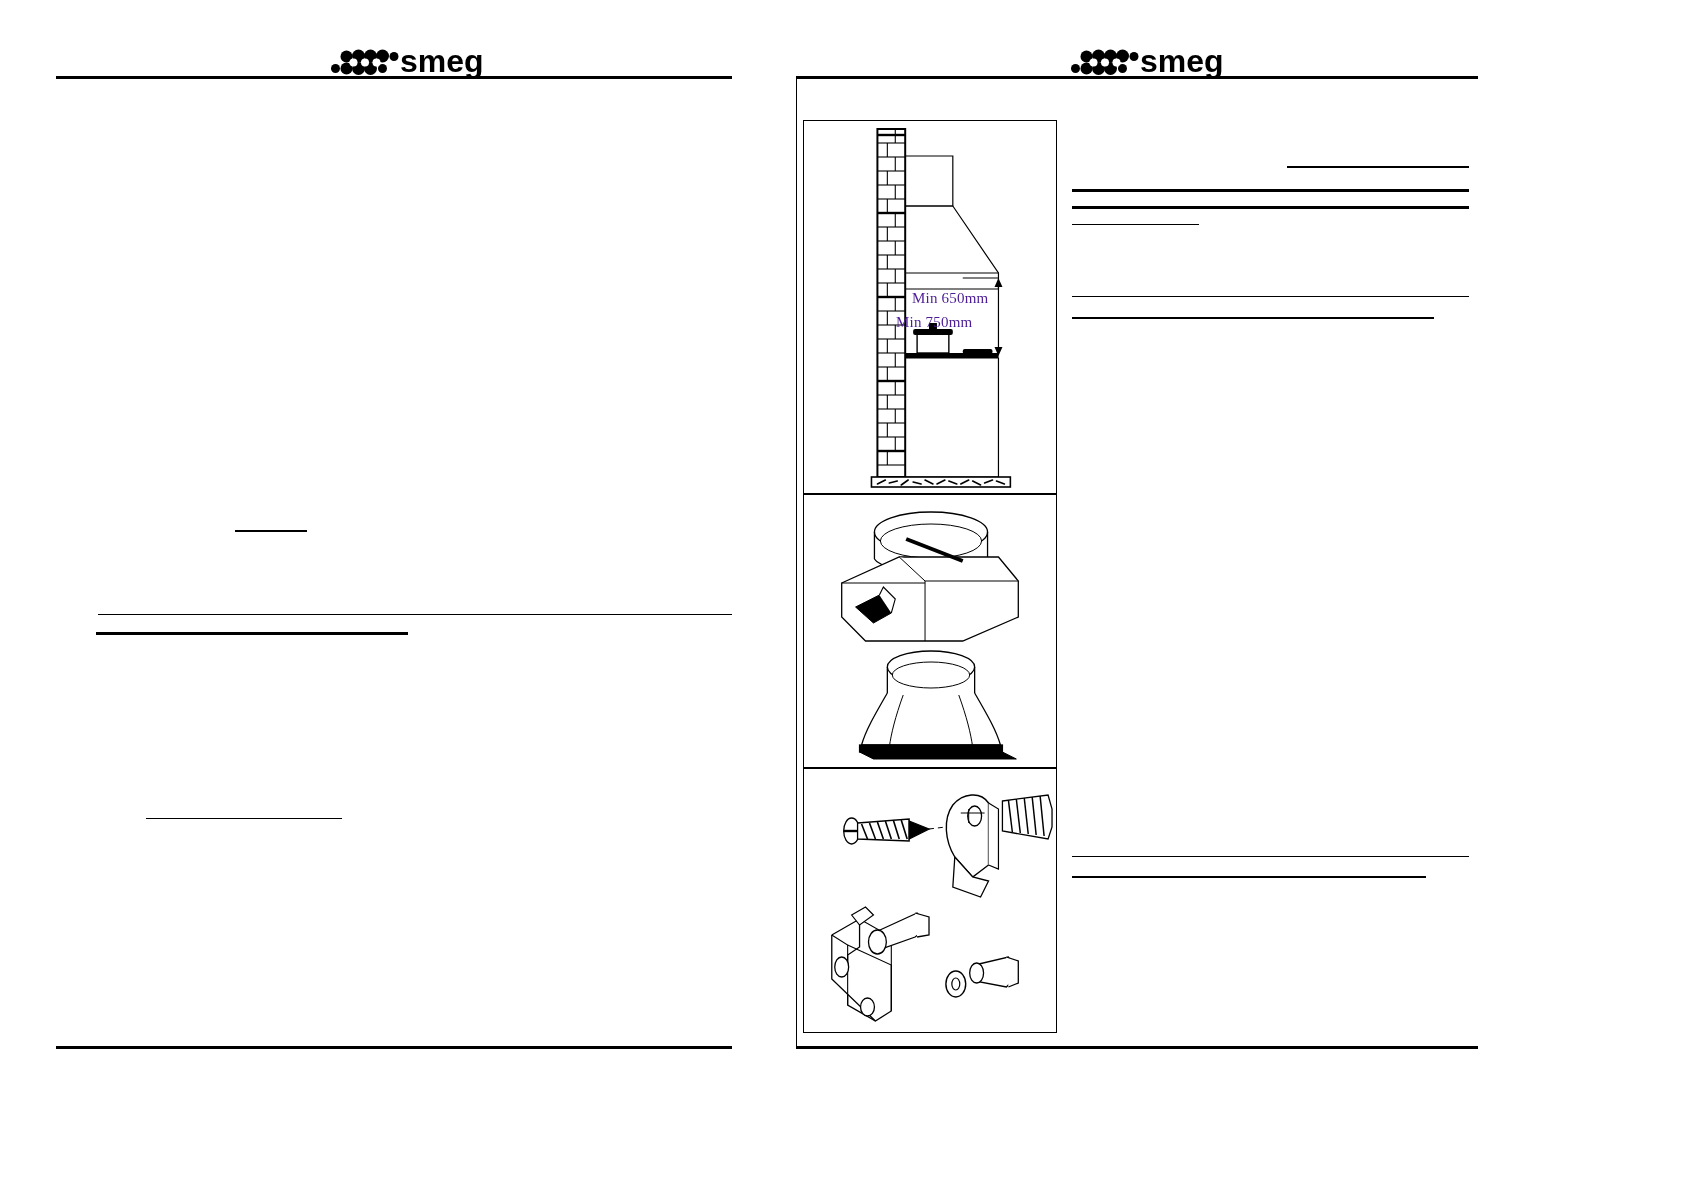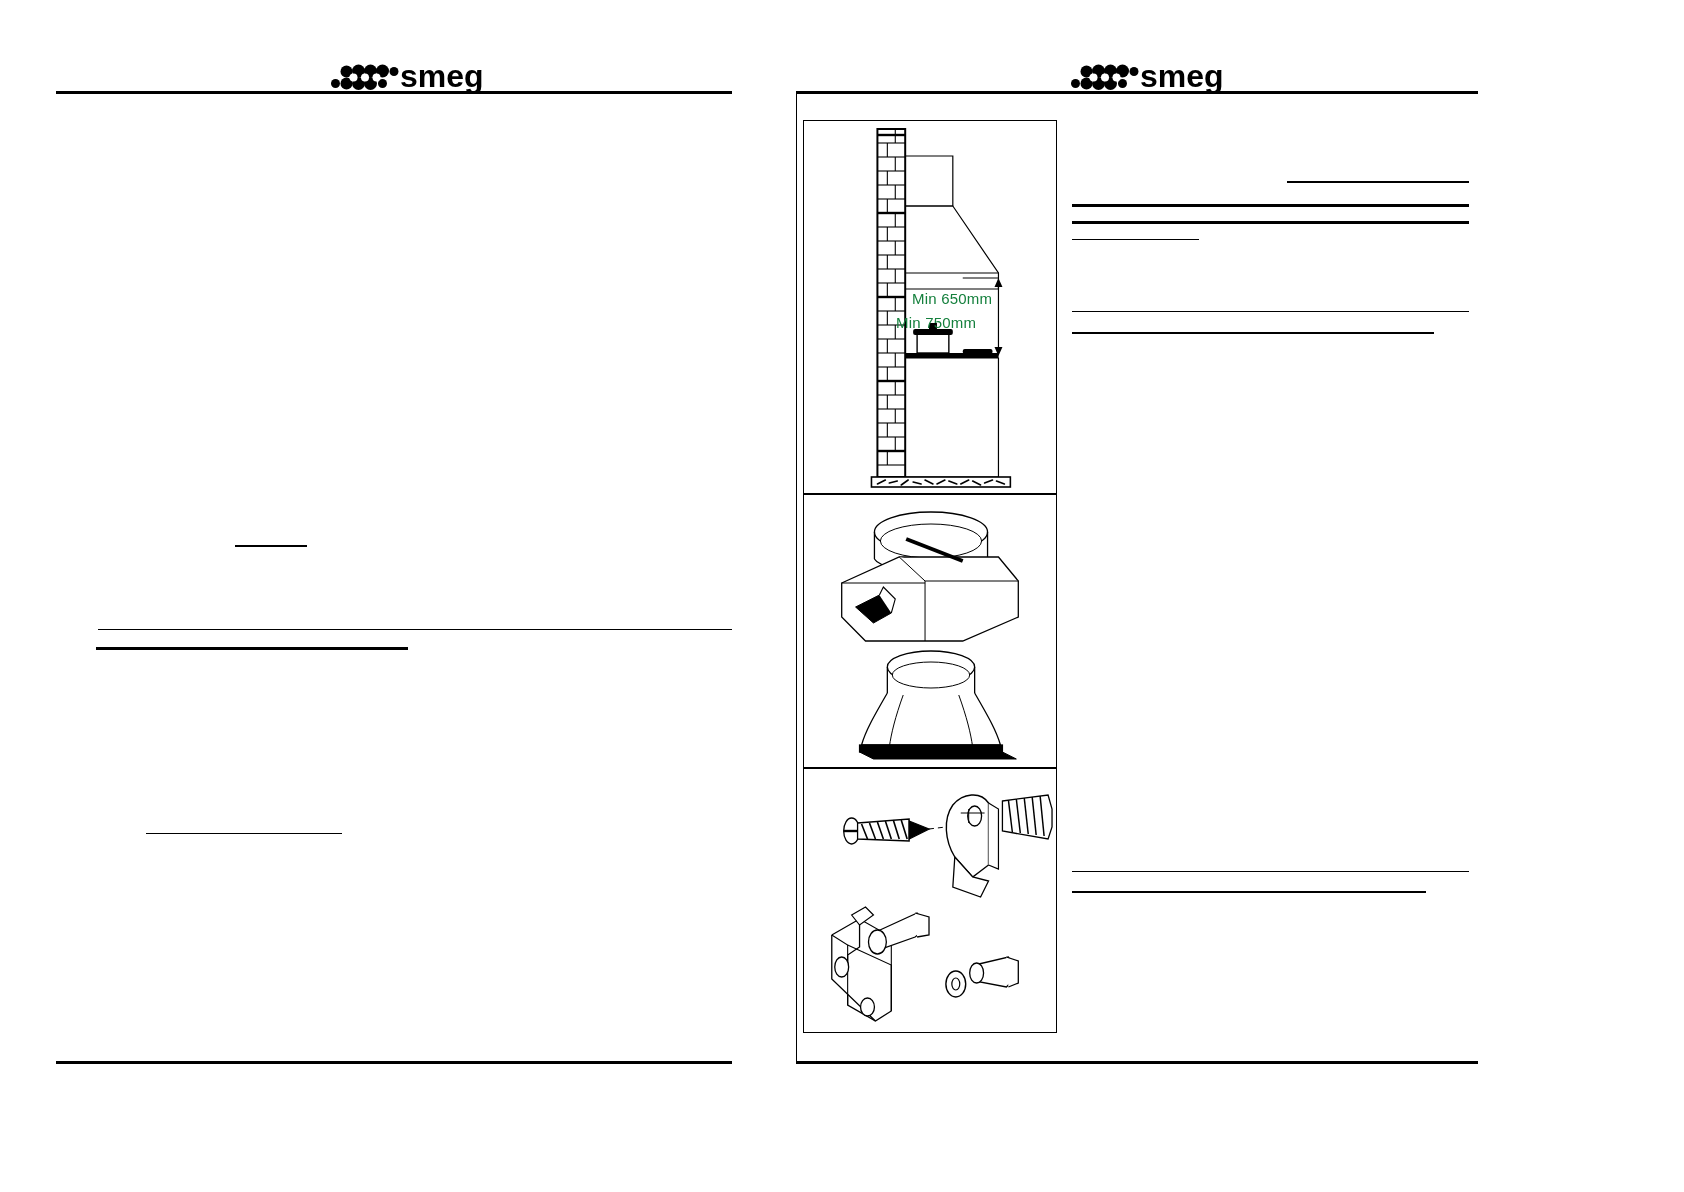--- a/index.html
+++ b/index.html
@@ -1,37 +1,37 @@
 <!DOCTYPE html>
 <html><head>
 <meta charset="utf-8">
 <style>
   html,body{margin:0;padding:0;background:#ffffff;}
   body{width:1684px;height:1192px;position:relative;overflow:hidden;
        font-family:"Liberation Serif", serif;color:#000;}
-  .page{position:absolute;top:15px;height:872px;}
+  .page{position:absolute;top:0;height:872px;}
   #page-left{left:0;width:790px;}
   #page-right{left:790px;width:894px;}
 
   
   .logo{position:absolute;display:flex;align-items:center;height:44px;}
   .logo svg{display:block;}
 
   
   .rule{position:absolute;background:#000;}
 
   
   .figbox{position:absolute;border:1.5px solid #000;background:#fff;box-sizing:border-box;}
   .figdiv{position:absolute;height:1.5px;background:#000;left:0;right:0;}
   .fig-inner{position:absolute;left:0;top:0;width:100%;height:100%;}
   .fig-inner svg{display:block;width:100%;height:100%;}
 
   
-  .dimtext{position:absolute;font-family:Liberation Sans, sans-serif;
-           font-size:15px;line-height:19px;letter-spacing:.2px;color:#15803d;white-space:nowrap;}
+  .dimtext{position:absolute;font-family:Liberation Serif, serif;
+           font-size:15px;line-height:19px;letter-spacing:.2px;color:#4c1d95;white-space:nowrap;}
 </style>
 </head>
 <body>
 
 <div class="page" id="page-left">
 
   <div class="logo" style="left:330px;top:36px;width:160px;">
     <svg viewBox="0 0 320 70" width="160" height="35" aria-hidden="true">
       <g fill="#000">
         <circle cx="11" cy="55" r="9"></circle>

